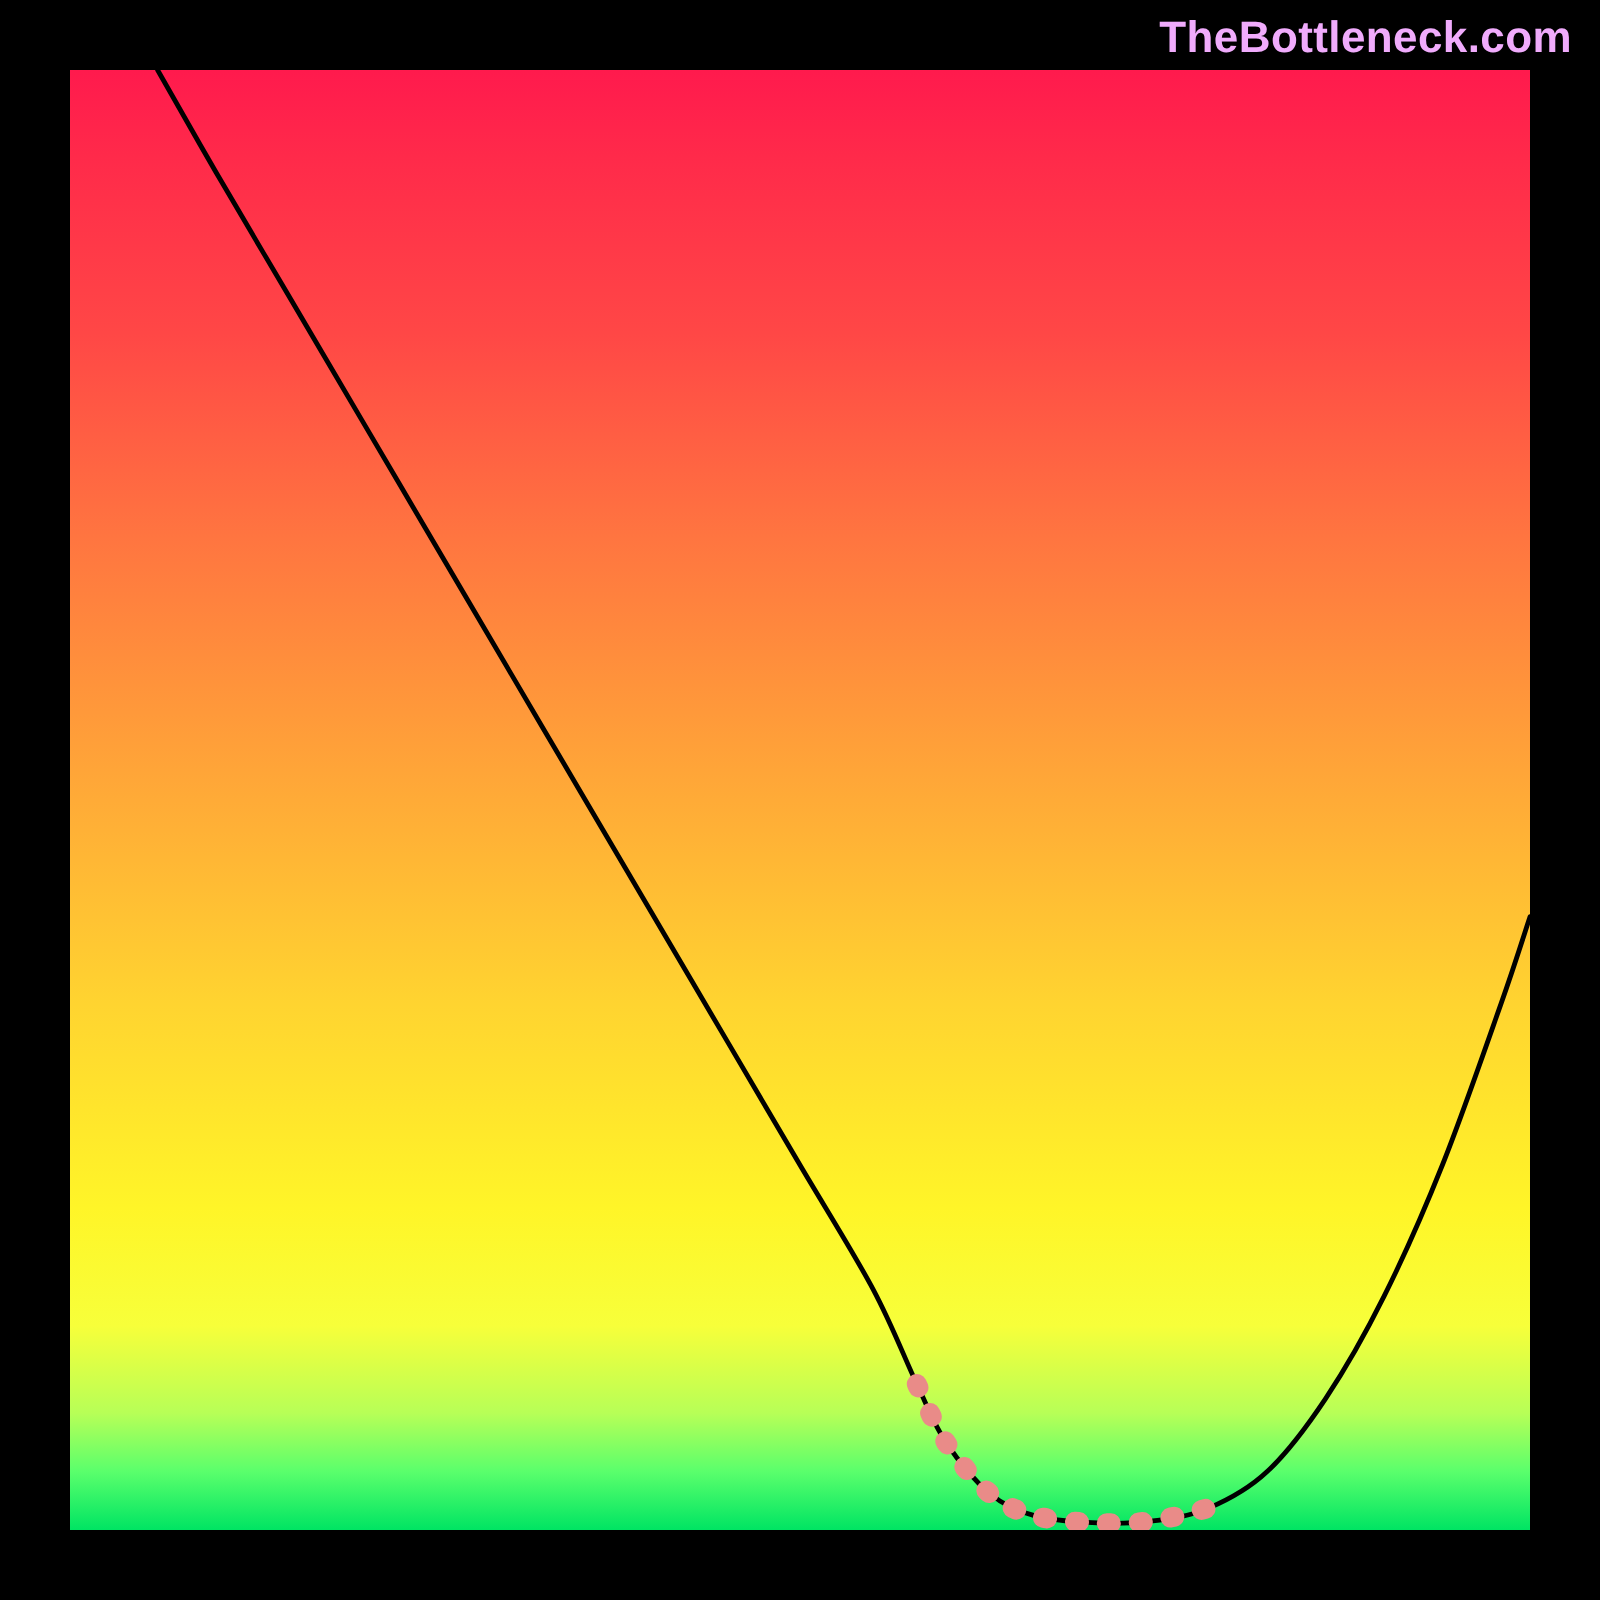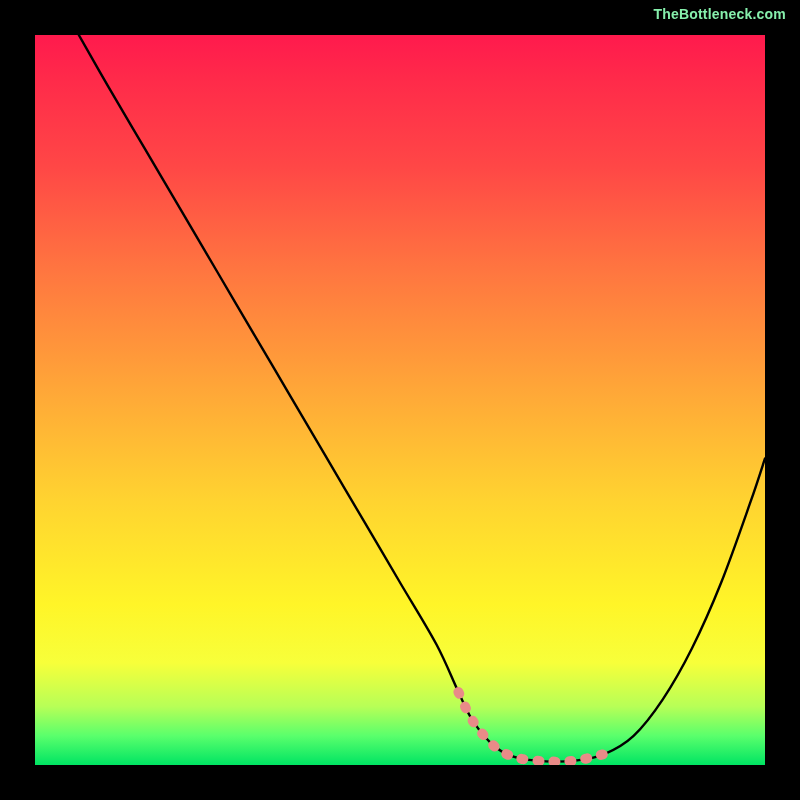--- a/index.html
+++ b/index.html
@@ -47,23 +47,23 @@
     position: absolute;
     left: 0; top: 0;
     width: 730px;
     height: 730px;
   }
   .watermark {
     position: absolute;
     top: 6px;
     right: 14px;
     font-family: Arial, Helvetica, sans-serif;
-    font-size: 14px;
+    font-size: 22px;
     font-weight: 600;
-    color: #86efac;
+    color: #f0abfc;
     letter-spacing: 0.2px;
     user-select: none;
   }
 </style>
 </head>
 <body>
 
 <div class="frame">
 
   <div class="watermark">TheBottleneck.com</div>

